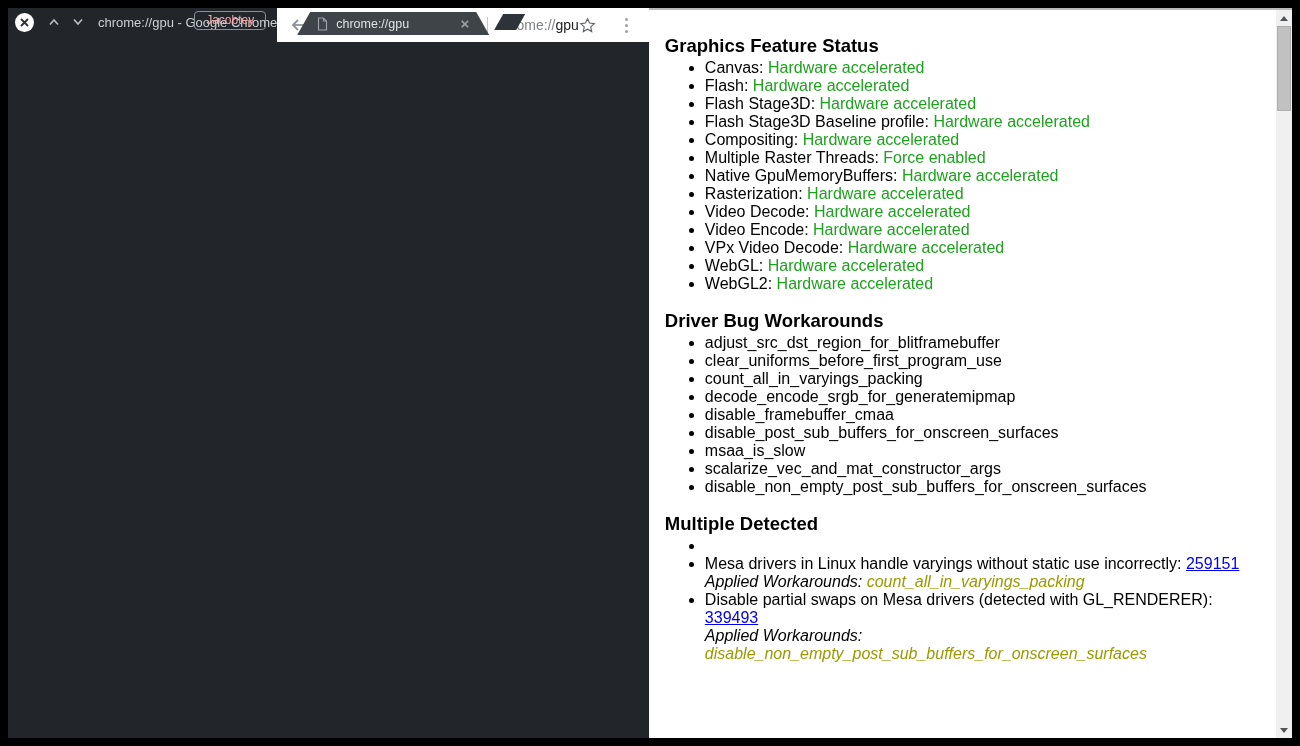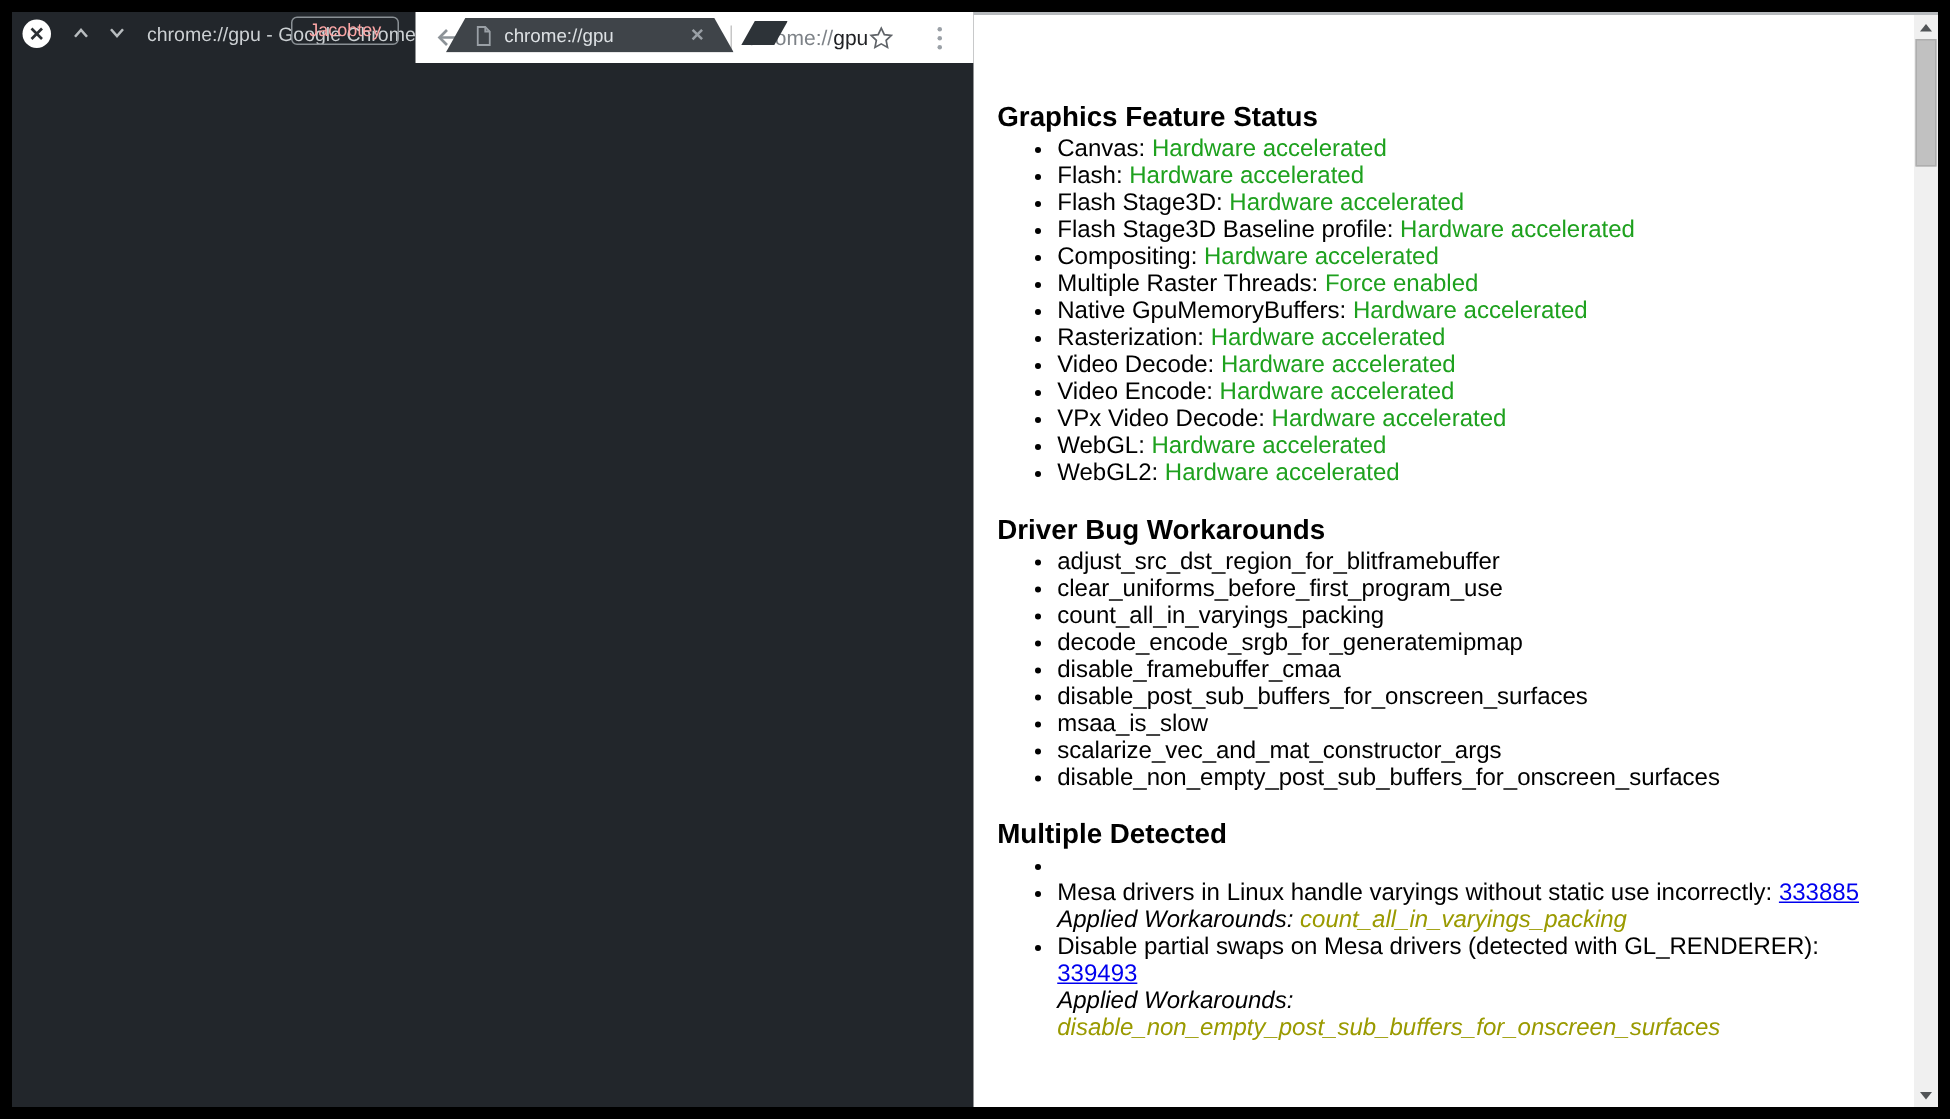--- a/index.html
+++ b/index.html
@@ -46,21 +46,21 @@
   .url-host{color:#202124;}
   .omni-star{margin-left:auto;display:flex;align-items:center;}
   .menu-dots{width:24px;margin:0 10px 0 9px;display:flex;flex-direction:column;
              align-items:center;gap:3px;flex:0 0 auto;}
   .menu-dots i{width:3px;height:3px;border-radius:50%;background:#9aa0a6;display:block;}
 
   
   .content{flex:1 1 auto;background:#fff;position:relative;overflow:hidden;
            border-top:2px solid #b7babd;}
   .page{position:absolute;left:0;top:0;right:16px;bottom:0;padding:8px;
-        font-size:16px;color:#000;overflow:hidden;margin-top:32px;}
+        font-size:16px;color:#000;overflow:hidden;}
   .page h3{font-size:18.5px;font-weight:bold;margin:17px 0 3px 8px;line-height:21px;}
   .page ul{margin:0;padding-left:48px;}
   .page li{line-height:18px;}
   .status{color:var(--status-green,#1ea11e);}
   .workaround-line{font-style:italic;}
   .workaround-names{color:var(--workaround-olive,#9a9a00);}
   .bug-link{color:var(--link-blue,#0000ee);text-decoration:underline;cursor:pointer;}
   .red-dot{position:absolute;left:631px;top:2px;width:5px;height:4px;
            background:#e8112d;}
 
@@ -196,21 +196,21 @@
             <li>disable_post_sub_buffers_for_onscreen_surfaces</li>
             <li>msaa_is_slow</li>
             <li>scalarize_vec_and_mat_constructor_args</li>
             <li>disable_non_empty_post_sub_buffers_for_onscreen_surfaces</li>
           </ul>
           <h3>Multiple Detected</h3>
           <ul>
             <li>
             </li>
             <li>
-              <div><span>Mesa drivers in Linux handle varyings without static use incorrectly: </span><a class="bug-link">333885</a></div>
+              <div><span>Mesa drivers in Linux handle varyings without static use incorrectly: </span><a class="bug-link">259151</a></div>
               <div class="workaround-line"><span>Applied Workarounds: </span><span class="workaround-names">count_all_in_varyings_packing</span></div>
             </li>
             <li>
               <div><span>Disable partial swaps on Mesa drivers (detected with GL_RENDERER): </span><a class="bug-link">339493</a></div>
               <div class="workaround-line"><span>Applied Workarounds: </span><span class="workaround-names">disable_non_empty_post_sub_buffers_for_onscreen_surfaces</span></div>
             </li>
           </ul>
         </div>
 
       <div class="scrollbar">

